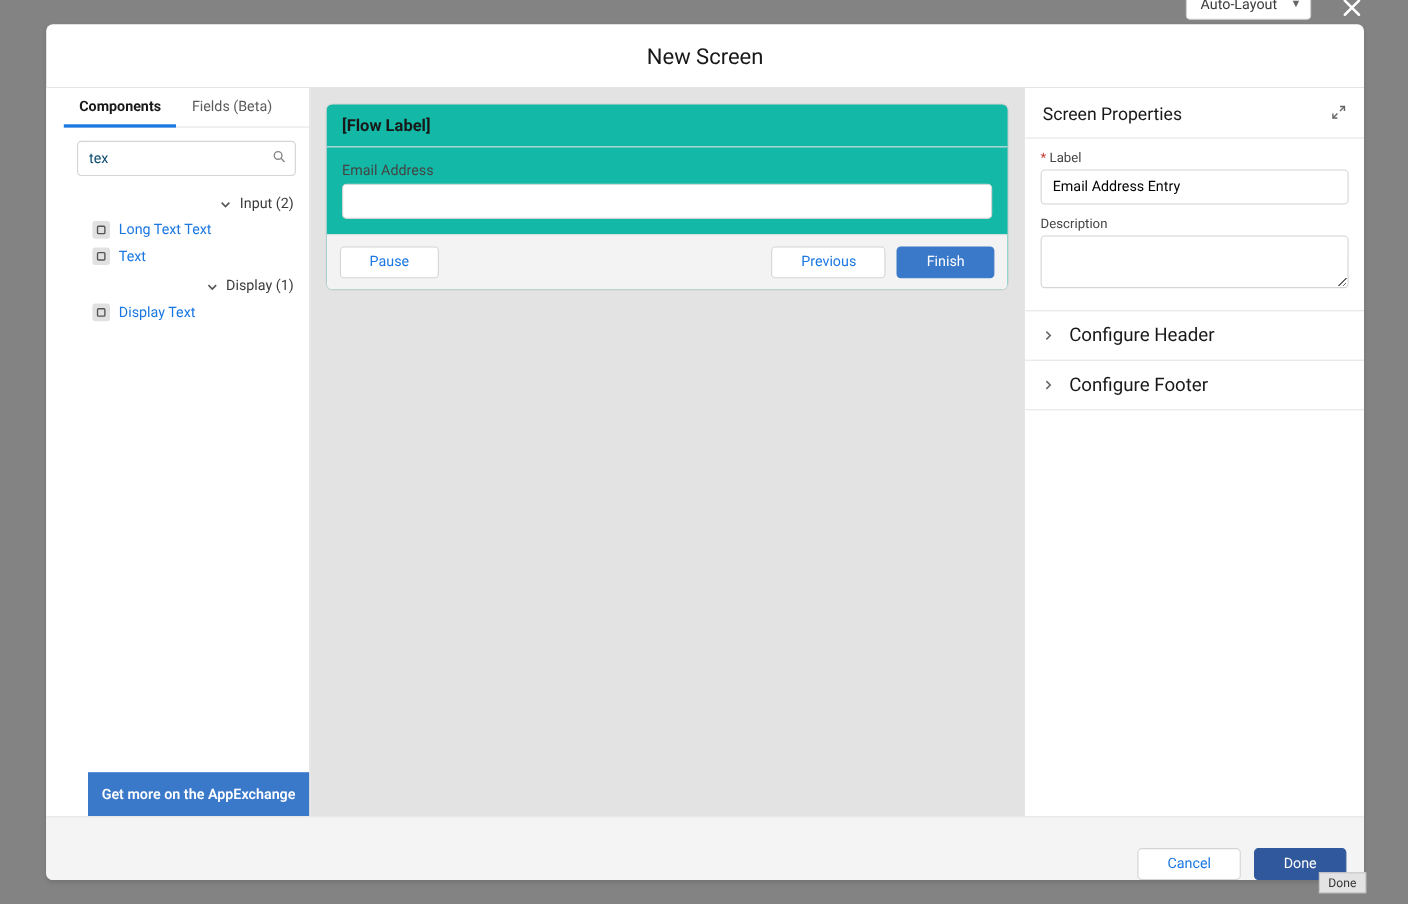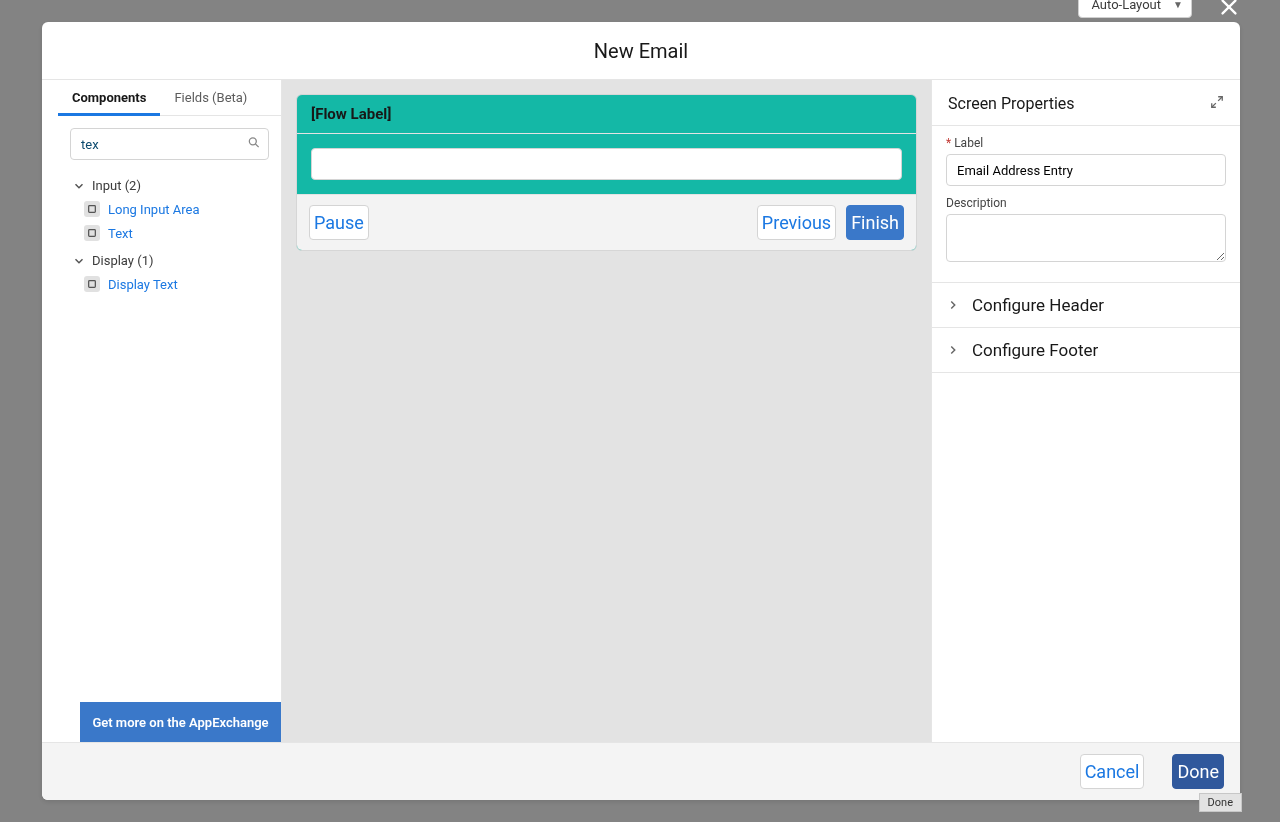--- a/index.html
+++ b/index.html
@@ -140,20 +140,21 @@
     margin-top: 4px;
   }
   .cat-header {
     display: flex;
     align-items: center;
     gap: 6px;
     font-size: 13px;
     color: #3b3b3b;
     padding: 4px 6px;
     cursor: pointer;
+    justify-content: flex-end;
   }
   .chev {
     width: 14px; height: 14px;
     color: #555;
   }
   .cat-items { padding-left: 10px; }
   .item {
     display: flex;
     align-items: center;
     gap: 8px;
@@ -227,23 +228,23 @@
     justify-content: space-between;
     align-items: center;
     padding: 10px 12px;
     background: #f3f3f3;
     border-top: 1px solid #e3e3e3;
   }
   .btn {
     border: 1px solid #d4d4d4;
     background: #fff;
     color: #1b78e2;
-    padding: 6px 4px;
-    border-radius: 4px;
-    font-size: 18px;
+    padding: 6px 26px;
+    border-radius: 4px;
+    font-size: 13px;
     cursor: pointer;
   }
   .btn.brand {
     background: #3a78c9;
     border-color: #3a78c9;
     color: #fff;
   }
   .btn.darkbrand {
     background: #30589c;
     border-color: #30589c;
@@ -310,22 +311,22 @@
     cursor: pointer;
   }
   .accordion-row .chevr { color: #666; width: 14px; height: 14px; }
 
   .modal-footer {
     height: 58px;
     border-top: 1px solid #e5e5e5;
     background: #f4f4f4;
     display: flex;
     justify-content: flex-end;
-    align-items: center;
-    gap: 28px;
+    align-items: flex-end;
+    gap: 12px;
     padding: 0 16px;
   }
 
   .tooltip {
     position: absolute;
     right: 38px;
     bottom: 10px;
     background: #e3e3e3;
     border: 1px solid #c7c7c7;
     padding: 2px 8px;
@@ -342,21 +343,21 @@
 </button>
 
 <div class="close-x">
   <svg viewBox="0 0 24 24" fill="none" stroke="currentColor" stroke-width="2.5" stroke-linecap="round">
     <line x1="5" y1="5" x2="19" y2="19"></line>
     <line x1="19" y1="5" x2="5" y2="19"></line>
   </svg>
 </div>
 
 <div class="modal">
-  <div class="modal-title">New Email</div>
+  <div class="modal-title">New Screen</div>
 
   <div class="modal-body">
 
     <div class="sidebar">
       <div class="tabs">
         <div class="tab active">Components</div>
         <div class="tab">Fields (Beta)</div>
       </div>
       <div class="searchwrap">
         <div class="searchbox">
@@ -377,21 +378,21 @@
               </svg>
             <span>Input (2)</span>
           </div>
           <div class="cat-items">
             <div class="item">
               <span class="icn">
                   <svg viewBox="0 0 24 24" fill="none" stroke="currentColor" stroke-width="3">
                     <rect x="4" y="4" width="16" height="16" rx="2"></rect>
                   </svg>
                 </span>
-              <span>Long Input Area</span>
+              <span>Long Text Text</span>
             </div>
             <div class="item">
               <span class="icn">
                   <svg viewBox="0 0 24 24" fill="none" stroke="currentColor" stroke-width="3">
                     <rect x="4" y="4" width="16" height="16" rx="2"></rect>
                   </svg>
                 </span>
               <span>Text</span>
             </div>
           </div>
@@ -415,20 +416,21 @@
           </div>
         </div>
       </div>
       <div class="appex">Get more on the AppExchange</div>
     </div>
 
     <div class="canvas">
       <div class="screencard">
         <div class="screencard-header">[Flow Label]</div>
         <div class="screencard-body">
+          <div class="field-label">Email Address</div>
           <input class="field-input" type="text" style="">
         </div>
         <div class="screencard-footer">
           <button class="btn">Pause</button>
           <div class="btngroup">
             <button class="btn">Previous</button>
             <button class="btn brand">Finish</button>
           </div>
         </div>
       </div>

